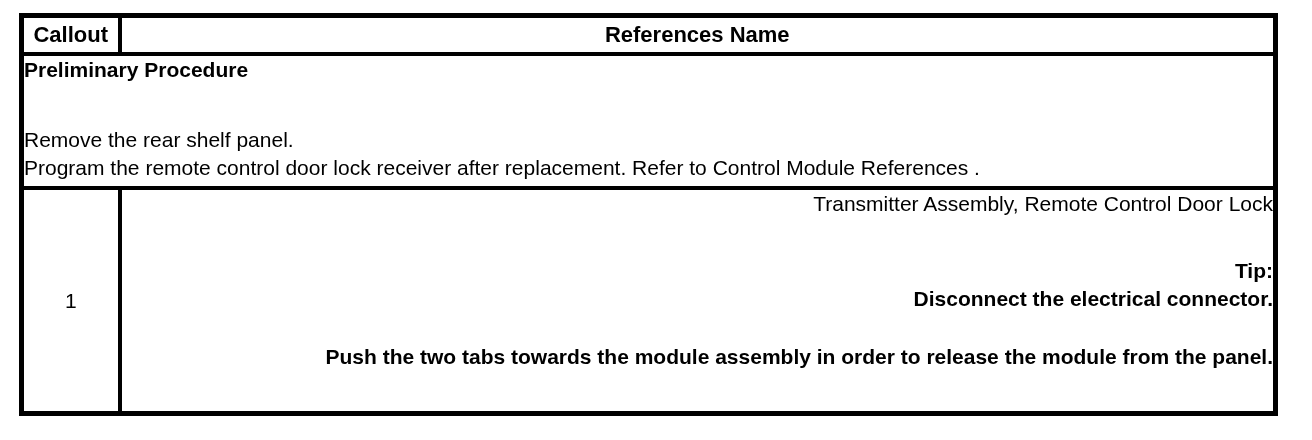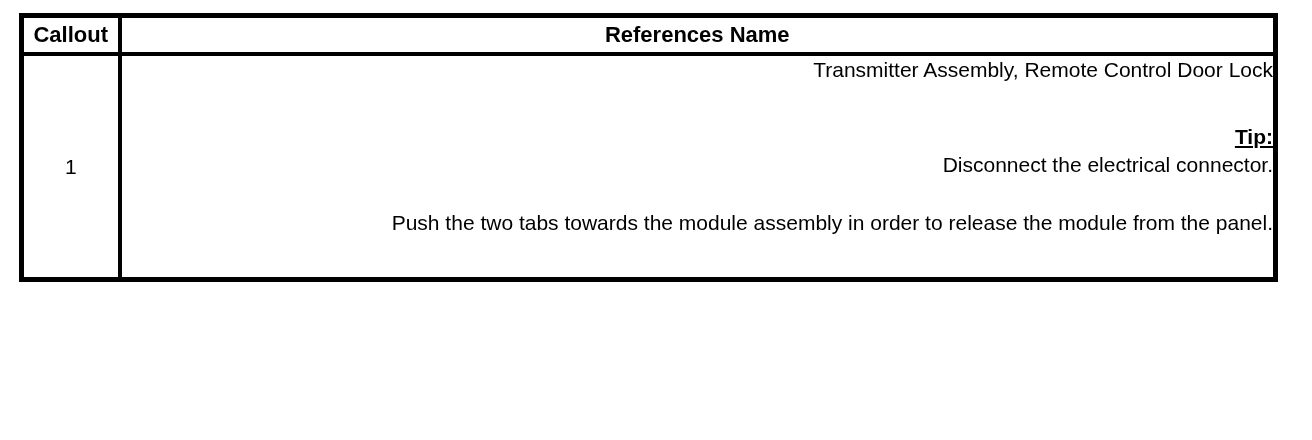--- a/index.html
+++ b/index.html
@@ -58,39 +58,46 @@
     vertical-align: middle;
     font-size: 21px;
   }
   td.component-cell {
     height: 221px;
     vertical-align: top;
     padding: 7px 4px 0 9px;
     text-align: right;
   }
   td.component-cell p { margin: 0; white-space: nowrap; }
-  p.tip-label { font-weight: bold; margin-top: 39px !important; text-decoration: underline; }
-  p.tip-step { margin-left: 90px !important; }
+  p.tip-label { font-weight: bold; margin-top: 39px !important; }
+  p.tip-step { margin-left: 90px !important; font-weight: bold; }
   p.tip-step-gap { margin-top: 30px !important; }
 </style>
 </head>
 <body>
 
 <div class="page">
   <table class="callout-table">
     <colgroup>
       <col class="col-callout">
       <col class="col-component">
     </colgroup>
     <tbody>
         <tr>
       <th class="header-cell">Callout</th>
       <th class="header-cell">References Name</th>
     </tr>
     <tr>
+      <td class="merged-cell" colspan="2">
+        <p class="section-title">Preliminary Procedure</p>
+        <p class="prelim-line prelim-line-first">Remove the rear shelf panel.</p>
+        <p class="prelim-line">Program the remote control door lock receiver after replacement. Refer to Control Module References .</p>
+      </td>
+    </tr>
+    <tr>
       <td class="callout-num-cell">1</td>
       <td class="component-cell">
         <p class="component-name">Transmitter Assembly, Remote Control Door Lock</p>
         <p class="tip-label">Tip:</p>
         <p class="tip-step">Disconnect the electrical connector.</p>
         <p class="tip-step tip-step-gap">Push the two tabs towards the module assembly in order to release the module from the panel.</p>
       </td>
     </tr>
   </tbody>
     </table>

